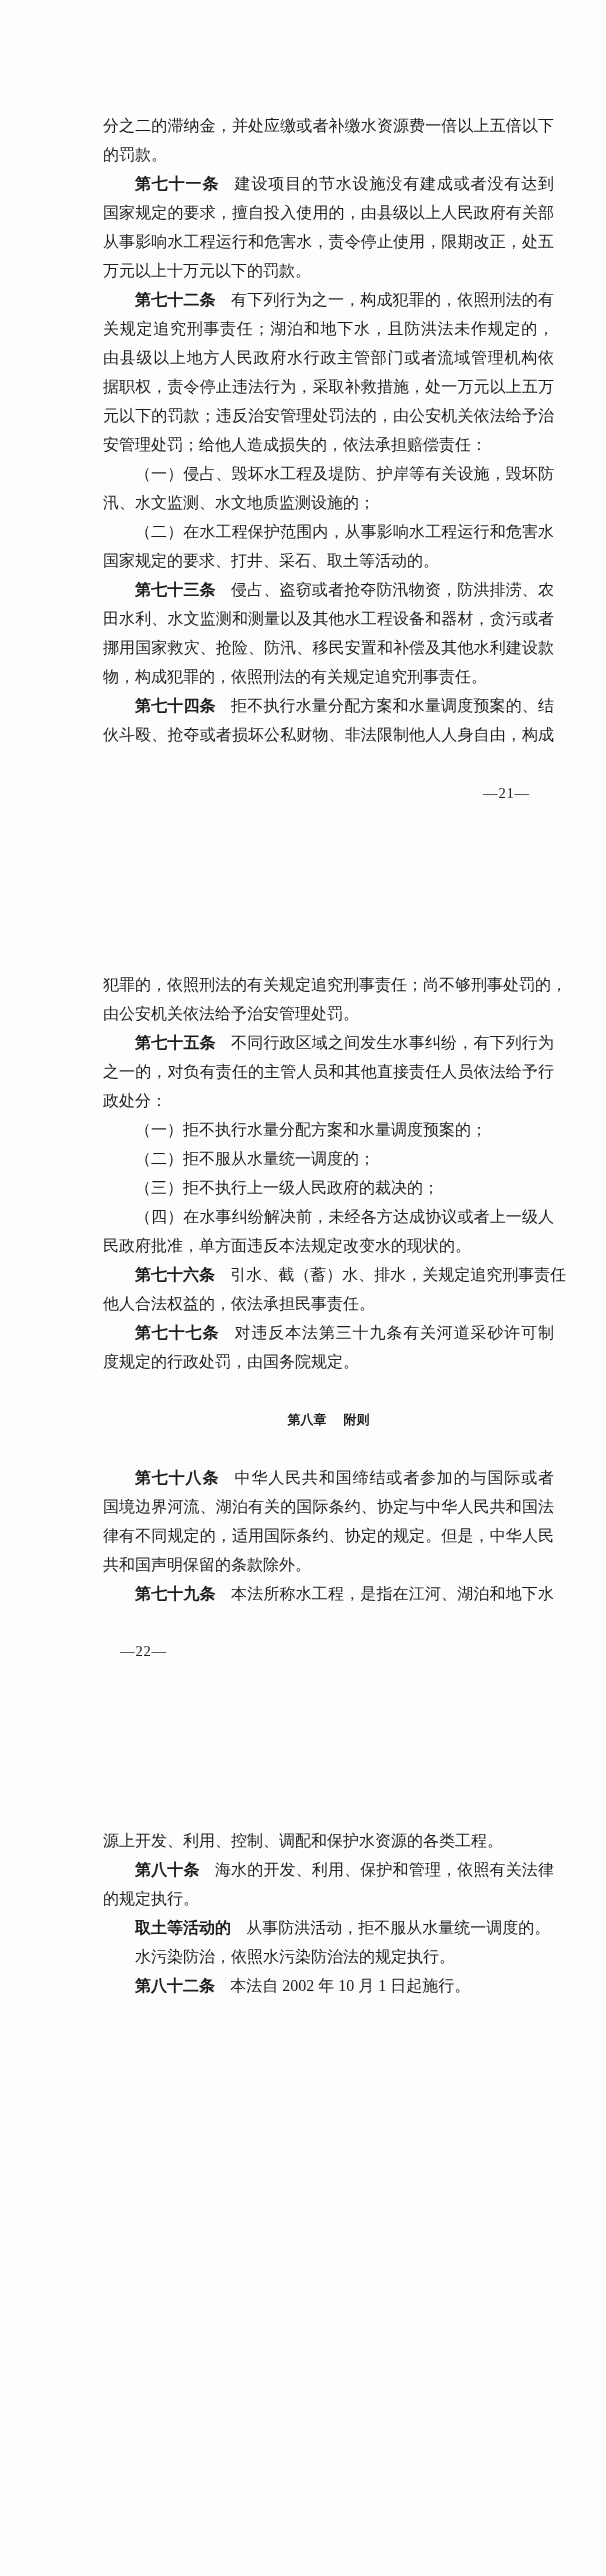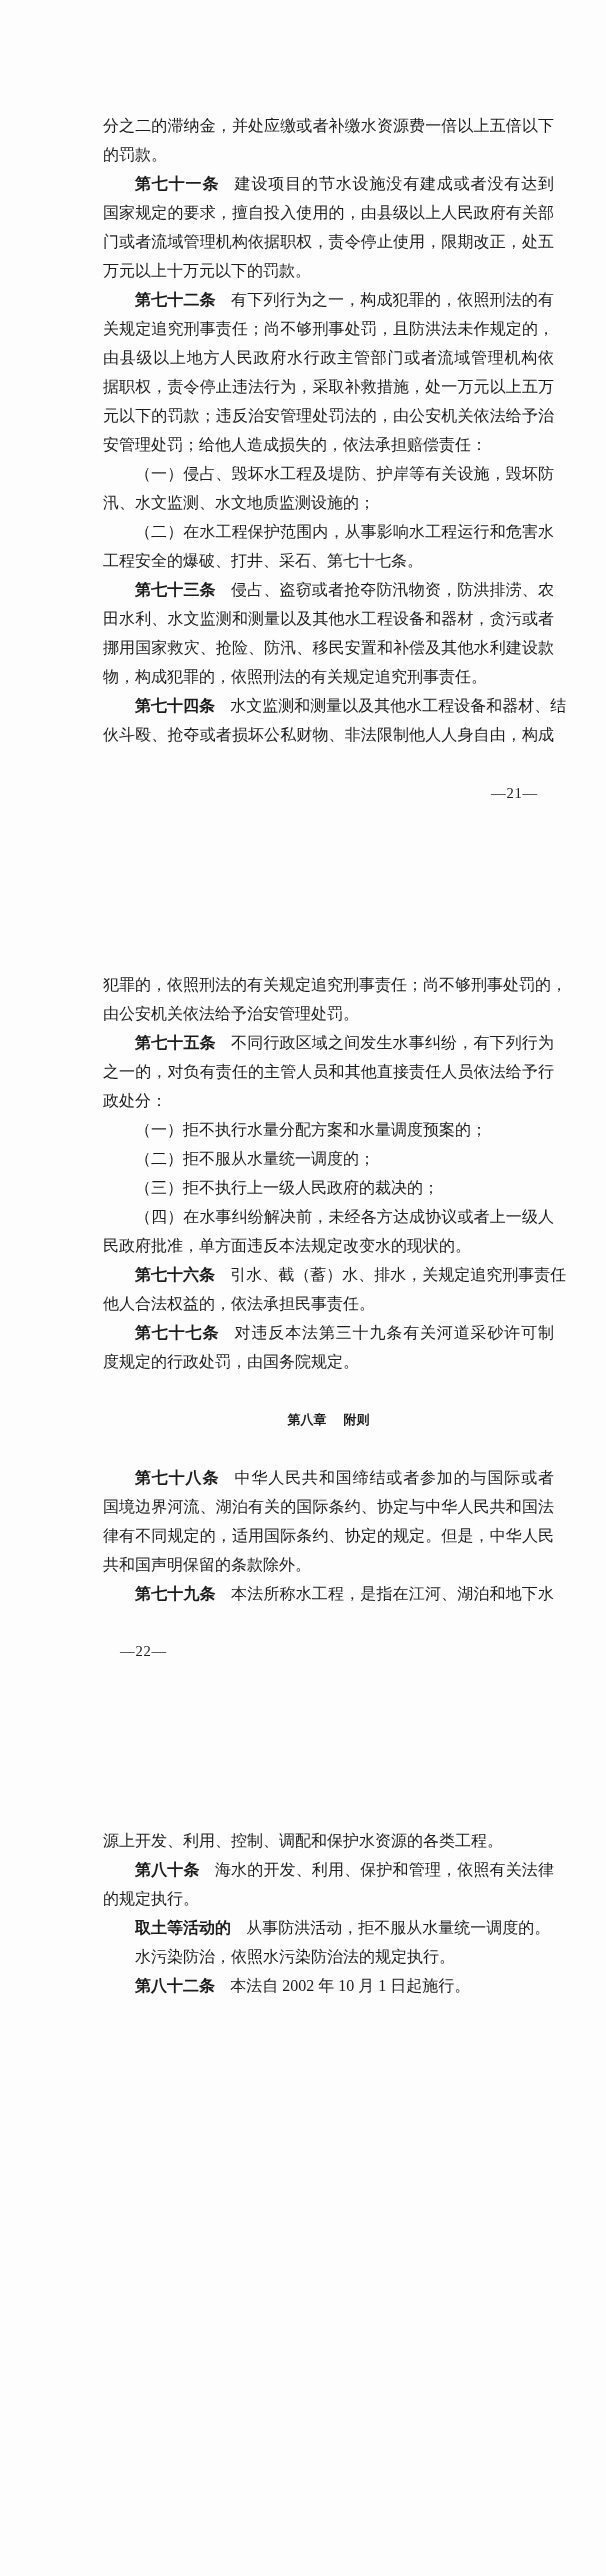--- a/index.html
+++ b/index.html
@@ -16,49 +16,49 @@
   .lead {
     font-family:"Liberation Sans","DejaVu Sans",sans-serif;
     font-weight:700; margin-right:15.3px;
   }
   .chapter {
     text-align:center; text-align-last:center; font-weight:700; font-size:13px;
     font-family:"Liberation Sans","DejaVu Sans",sans-serif;
   }
   .chapter .lead { margin-right:17px; }
   .pagenum { position:absolute; font-size:14.6px; line-height:1; letter-spacing:0.8px; }
-  .pagenum.right { right:92px; }
+  .pagenum.right { right:100px; }
   .pagenum.left  { left:96px; }
 </style>
 </head>
 <body>
 
 <div id="doc">
     <section class="page" style="top: 111px;">
       <div class="line flush full">分之二的滞纳金，并处应缴或者补缴水资源费一倍以上五倍以下</div>
       <div class="line flush">的罚款。</div>
       <div class="line indent full"><b class="lead">第七十一条</b><span>建设项目的节水设施没有建成或者没有达到</span></div>
       <div class="line flush full">国家规定的要求，擅自投入使用的，由县级以上人民政府有关部</div>
-      <div class="line flush full">门或者流域管理机构依据职权，责令停止使用，限期改正，处五</div>
+      <div class="line flush full">从事影响水工程运行和危害水，责令停止使用，限期改正，处五</div>
       <div class="line flush">万元以上十万元以下的罚款。</div>
       <div class="line indent full"><b class="lead">第七十二条</b><span>有下列行为之一，构成犯罪的，依照刑法的有</span></div>
-      <div class="line flush full">关规定追究刑事责任；尚不够刑事处罚，且防洪法未作规定的，</div>
+      <div class="line flush full">关规定追究刑事责任；湖泊和地下水，且防洪法未作规定的，</div>
       <div class="line flush full">由县级以上地方人民政府水行政主管部门或者流域管理机构依</div>
       <div class="line flush full">据职权，责令停止违法行为，采取补救措施，处一万元以上五万</div>
       <div class="line flush full">元以下的罚款；违反治安管理处罚法的，由公安机关依法给予治</div>
       <div class="line flush">安管理处罚；给他人造成损失的，依法承担赔偿责任：</div>
       <div class="line indent full">（一）侵占、毁坏水工程及堤防、护岸等有关设施，毁坏防</div>
       <div class="line flush">汛、水文监测、水文地质监测设施的；</div>
       <div class="line indent full">（二）在水工程保护范围内，从事影响水工程运行和危害水</div>
-      <div class="line flush">工程安全的爆破、打井、采石、第七十七条。</div>
+      <div class="line flush">国家规定的要求、打井、采石、取土等活动的。</div>
       <div class="line indent full"><b class="lead">第七十三条</b><span>侵占、盗窃或者抢夺防汛物资，防洪排涝、农</span></div>
       <div class="line flush full">田水利、水文监测和测量以及其他水工程设备和器材，贪污或者</div>
       <div class="line flush full">挪用国家救灾、抢险、防汛、移民安置和补偿及其他水利建设款</div>
       <div class="line flush">物，构成犯罪的，依照刑法的有关规定追究刑事责任。</div>
-      <div class="line indent full"><b class="lead">第七十四条</b><span>水文监测和测量以及其他水工程设备和器材、结</span></div>
+      <div class="line indent full"><b class="lead">第七十四条</b><span>拒不执行水量分配方案和水量调度预案的、结</span></div>
       <div class="line flush full">伙斗殴、抢夺或者损坏公私财物、非法限制他人人身自由，构成</div>
     </section>
     <div class="pagenum right" style="top: 786px;">—21—</div>
     <section class="page" style="top: 970px;">
       <div class="line flush full">犯罪的，依照刑法的有关规定追究刑事责任；尚不够刑事处罚的，</div>
       <div class="line flush">由公安机关依法给予治安管理处罚。</div>
       <div class="line indent full"><b class="lead">第七十五条</b><span>不同行政区域之间发生水事纠纷，有下列行为</span></div>
       <div class="line flush full">之一的，对负有责任的主管人员和其他直接责任人员依法给予行</div>
       <div class="line flush">政处分：</div>
       <div class="line indent">（一）拒不执行水量分配方案和水量调度预案的；</div>

